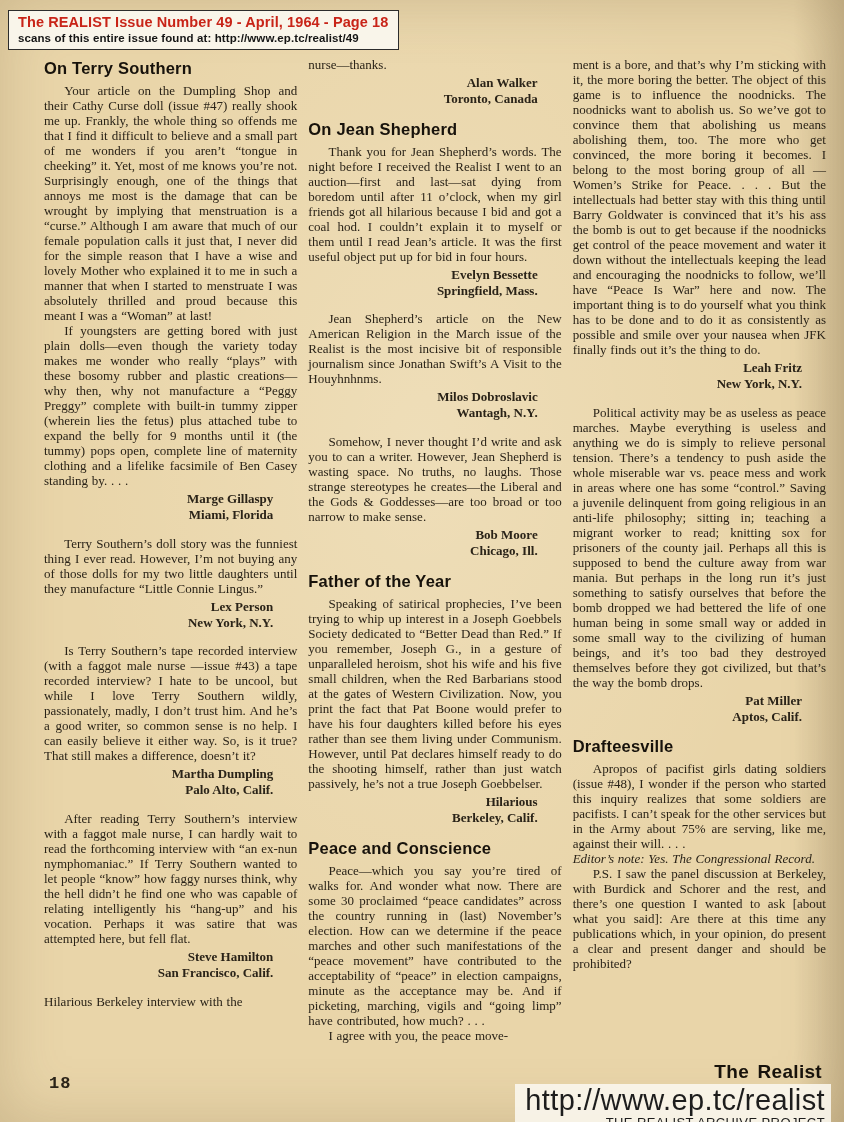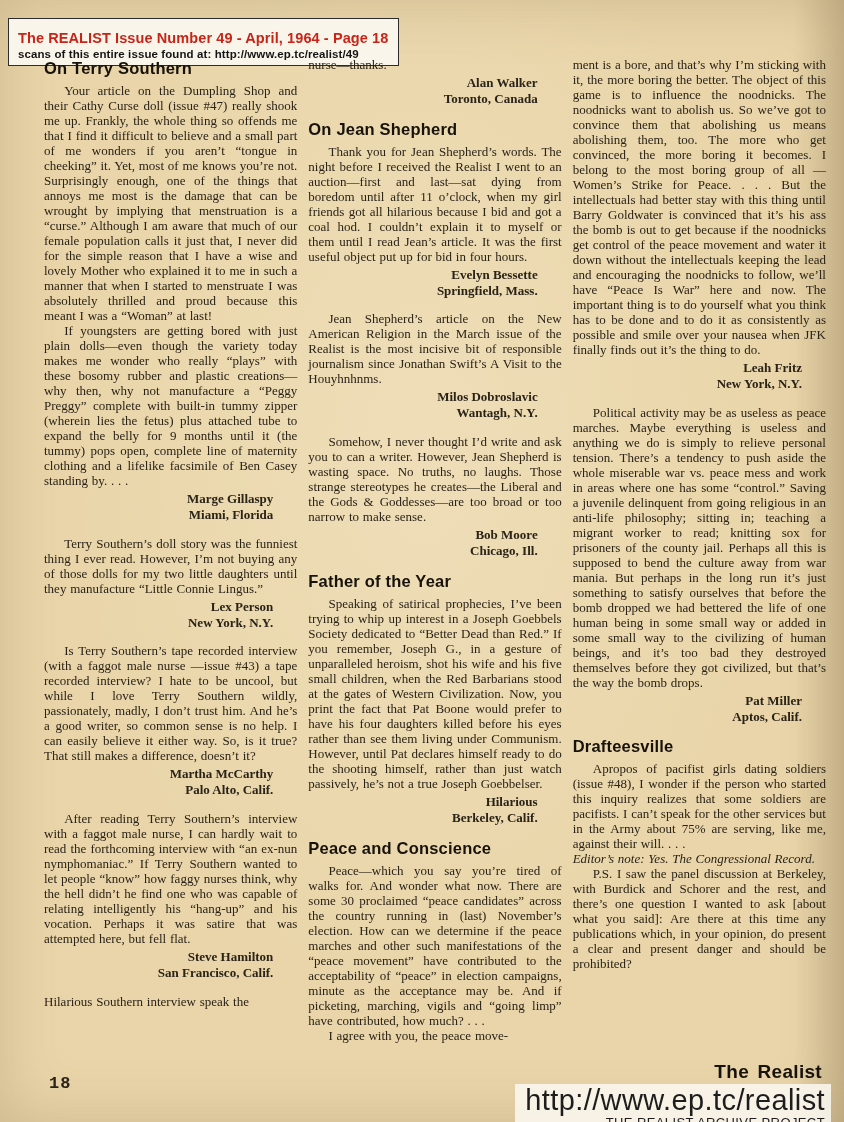--- a/index.html
+++ b/index.html
@@ -15,24 +15,24 @@
     margin:0 auto;
     background:var(--page-bg);
     background-image:radial-gradient(ellipse at 50% 40%, rgba(255,248,230,0.25), rgba(0,0,0,0) 60%),
                      linear-gradient(to right, rgba(0,0,0,0) 94%, rgba(86,66,38,0.18) 100%);
     overflow:hidden;
     box-shadow:inset 0 0 60px rgba(120,95,55,0.25);
     font-family:"Liberation Serif","DejaVu Serif",serif;
     color:var(--ink);
   }
   .scan-header{
-    position:absolute;top:18px;left:8px;
+    position:absolute;top:10px;left:8px;
     background:#f9f5ea;
     border:1px solid #2c2c2c;
-    padding:10px 10px 3px 9px;
+    padding:2px 10px 3px 9px;
     line-height:1.25;
     font-family:"Liberation Sans","DejaVu Sans",sans-serif;
   }
   .scan-header .line1{
     color:var(--header-red);
     font-size:14.5px;font-weight:bold;letter-spacing:0.1px;
   }
   .scan-header .line2{
     color:#151515;font-size:11.5px;font-weight:bold;letter-spacing:0.1px;
   }
@@ -109,29 +109,29 @@
           <div>Marge Gillaspy</div>
           <div>Miami, Florida</div>
         </div>
         <p class="para">Terry Southern’s doll story was the funniest thing I ever read. However, I’m not buying any of those dolls for my two little daughters until they manufacture “Little Connie Lingus.”</p>
         <div class="sig">
           <div>Lex Person</div>
           <div>New York, N.Y.</div>
         </div>
         <p class="para">Is Terry Southern’s tape recorded interview (with a faggot male nurse —issue #43) a tape recorded interview? I hate to be uncool, but while I love Terry Southern wildly, passionately, madly, I don’t trust him. And he’s a good writer, so common sense is no help. I can easily believe it either way. So, is it true? That still makes a difference, doesn’t it?</p>
         <div class="sig">
-          <div>Martha McCarthy</div>
+          <div>Martha Dumpling</div>
           <div>Palo Alto, Calif.</div>
         </div>
         <p class="para">After reading Terry Southern’s interview with a faggot male nurse, I can hardly wait to read the forthcoming interview with “an ex-nun nymphomaniac.” If Terry Southern wanted to let people “know” how faggy nurses think, why the hell didn’t he find one who was capable of relating intelligently his “hang-up” and his vocation. Perhaps it was satire that was attempted here, but fell flat.</p>
         <div class="sig">
           <div>Steve Hamilton</div>
           <div>San Francisco, Calif.</div>
         </div>
-        <p class="para flush">Hilarious Southern interview speak the</p>
+        <p class="para flush">Hilarious Berkeley interview with the</p>
       </div>
     <div class="col">
         <p class="para flush">nurse—thanks.</p>
         <div class="sig">
           <div>Alan Walker</div>
           <div>Toronto, Canada</div>
         </div>
         <h2 class="col-heading">On Jean Shepherd</h2>
         <p class="para">Thank you for Jean Shepherd’s words. The night before I received the Realist I went to an auction—first and last—sat dying from boredom until after 11 o’clock, when my girl friends got all hilarious because I bid and got a coal hod. I couldn’t explain it to myself or them until I read Jean’s article. It was the first useful object put up for bid in four hours.</p>
         <div class="sig">

